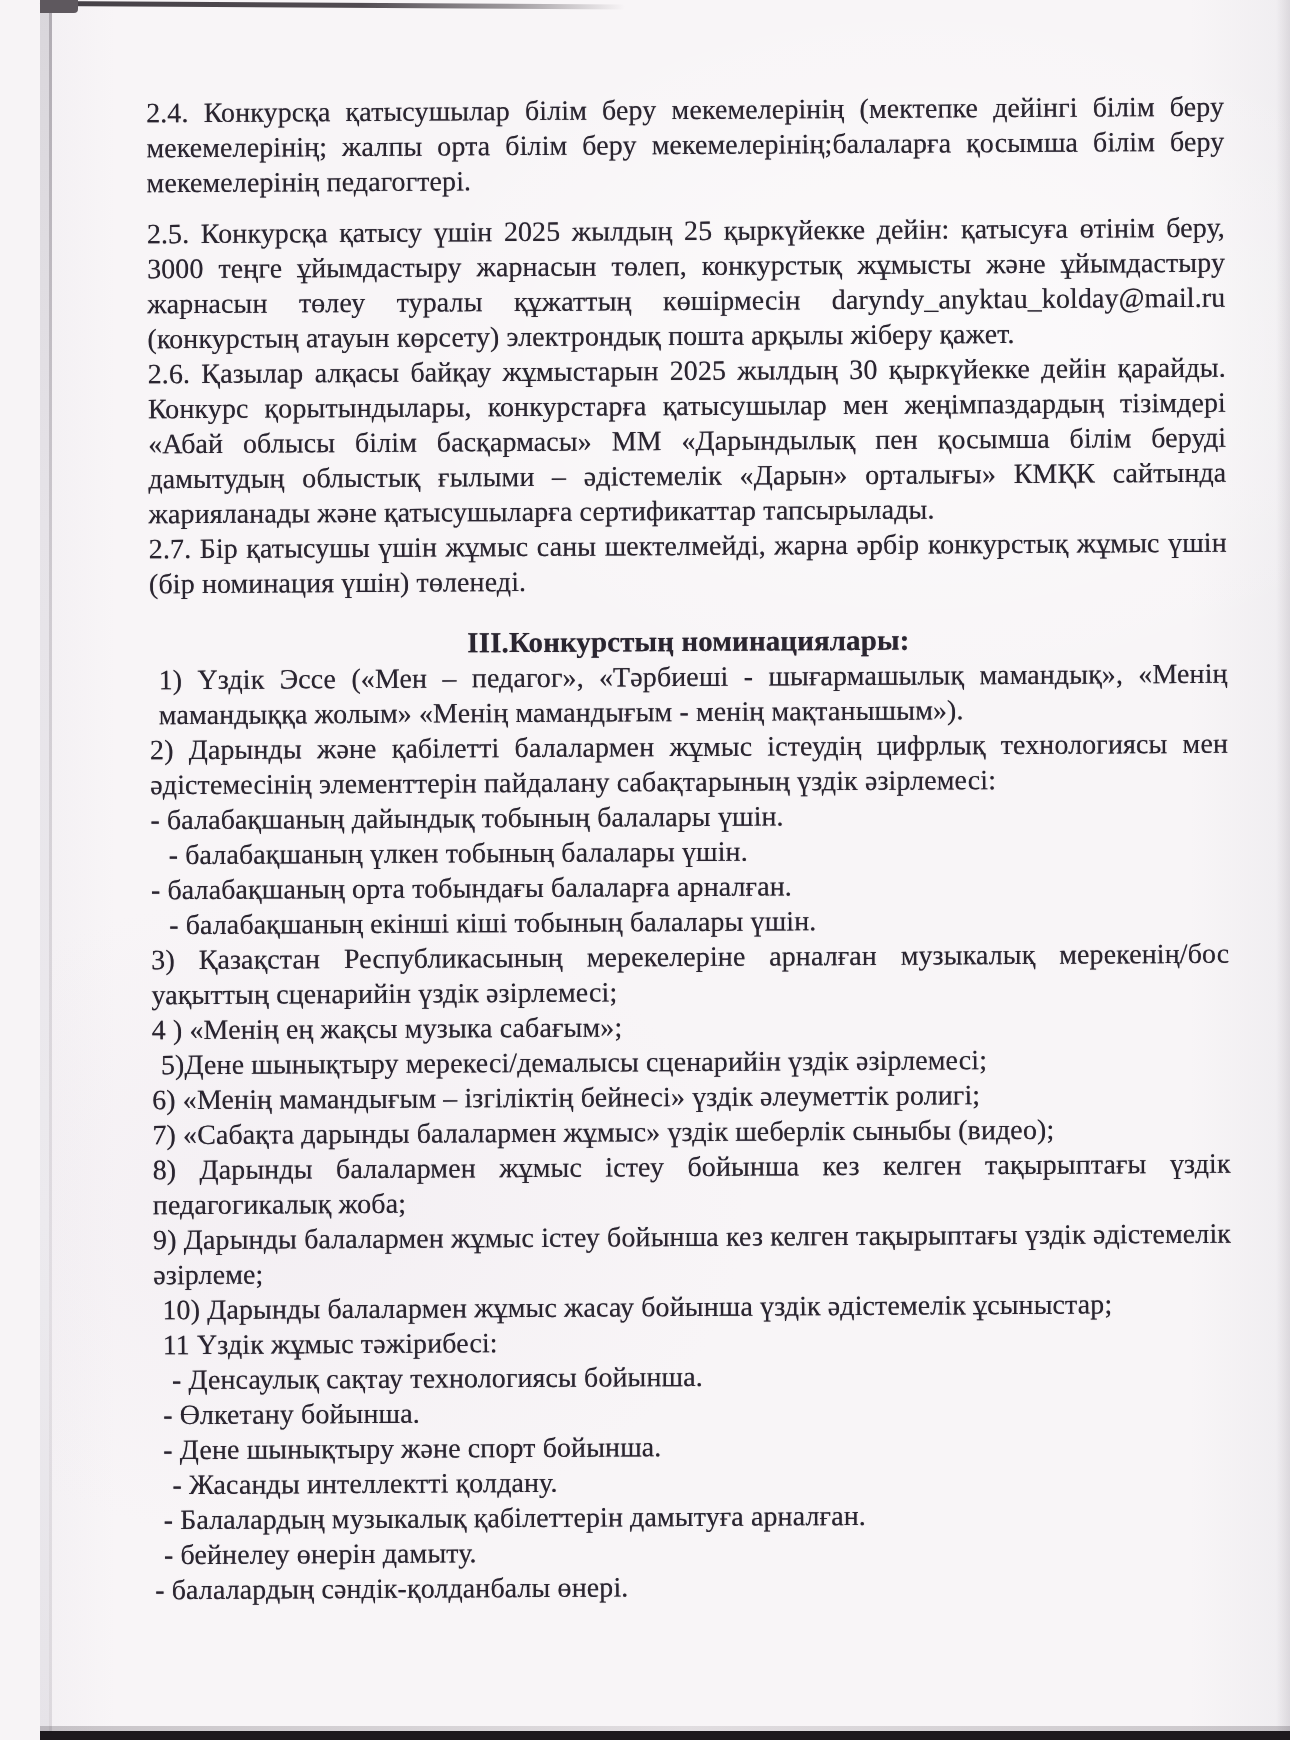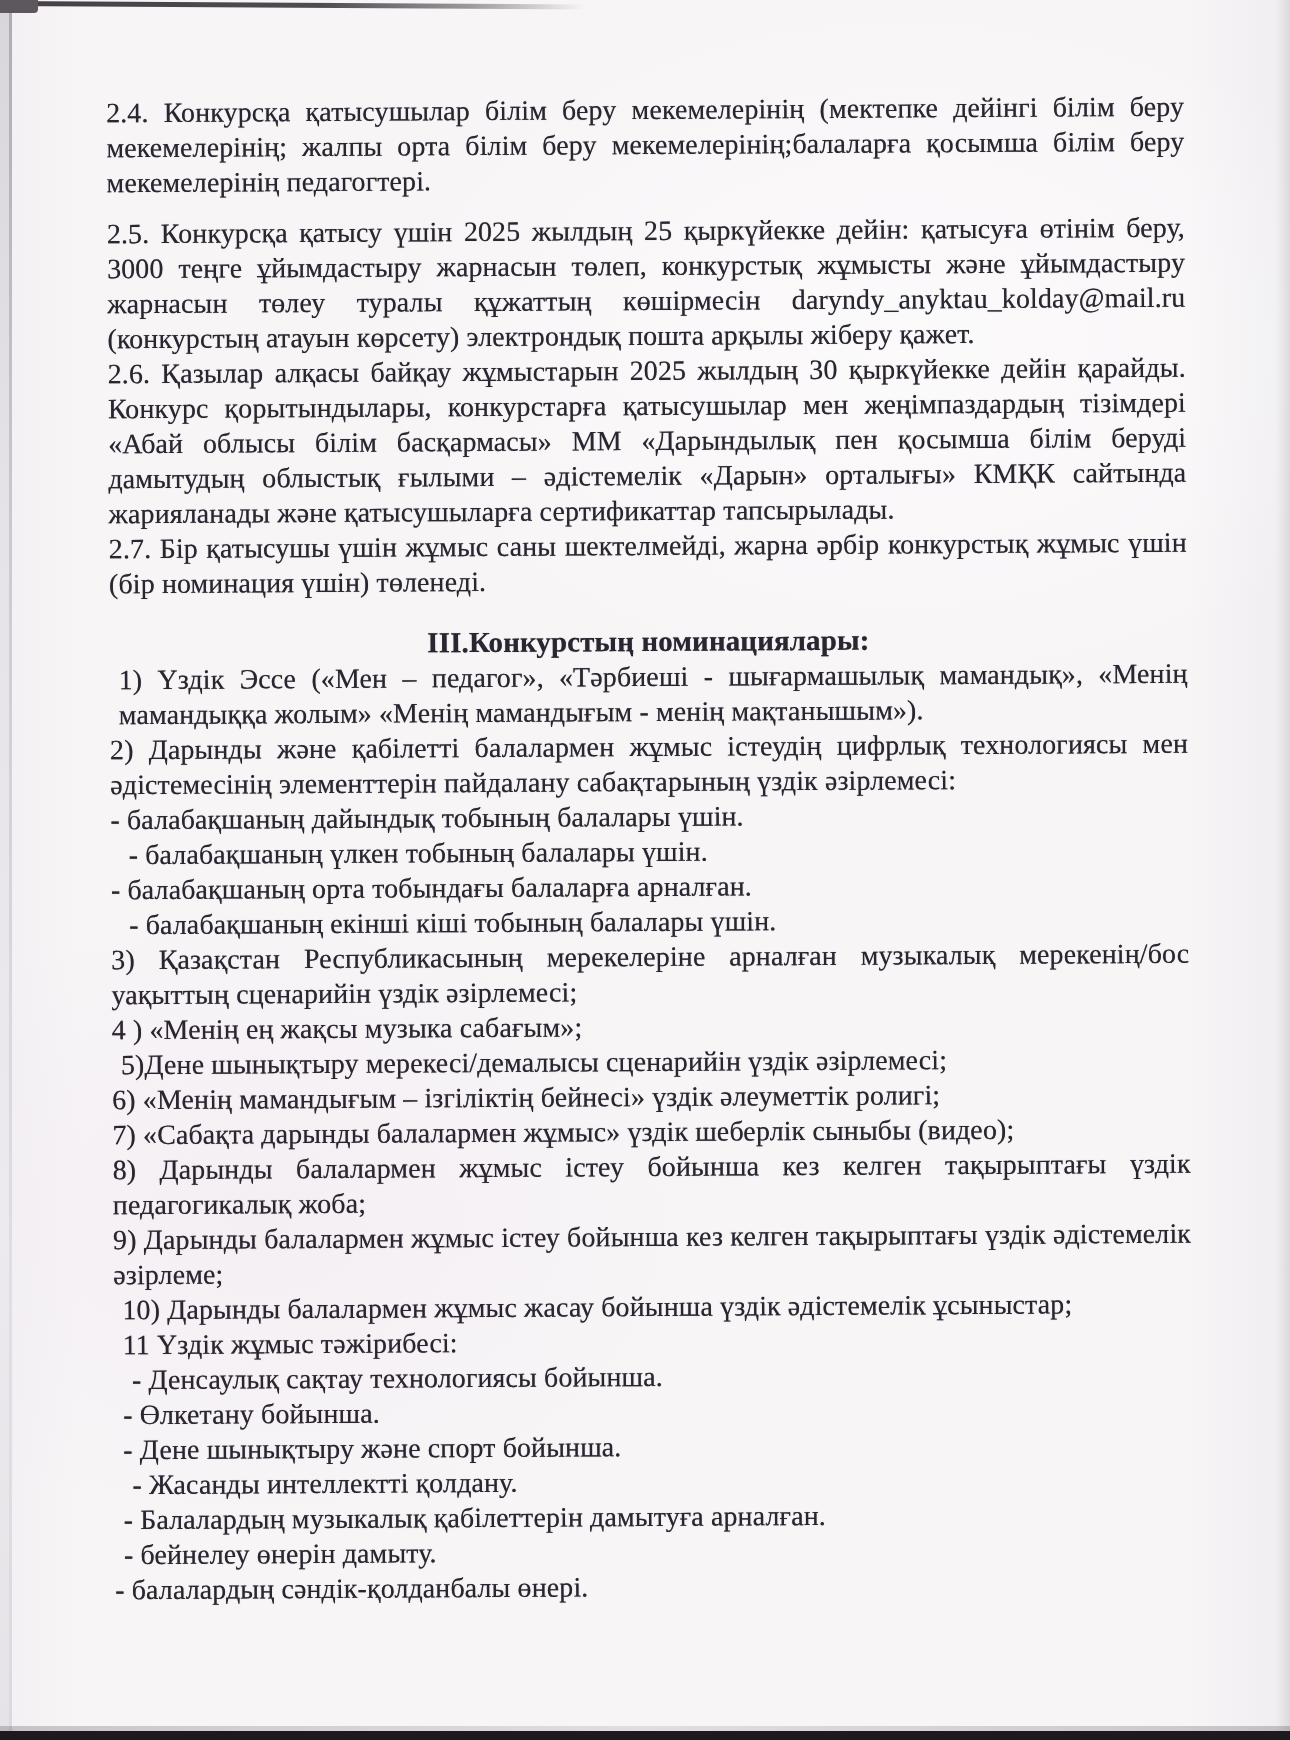--- a/index.html
+++ b/index.html
@@ -8,20 +8,21 @@
     background:#f7f4f6;
     font-family:"Liberation Serif", serif;
   }
   .page{
     position:absolute;inset:0;
     background:
       radial-gradient(900px 600px at 70% 20%, rgba(255,255,255,.55), rgba(255,255,255,0) 60%),
       radial-gradient(700px 500px at 20% 70%, rgba(235,228,236,.35), rgba(235,228,236,0) 65%),
       linear-gradient(to right, #f3f0f3 0%, #f8f5f7 6%, #f8f5f7 92%, #efedf0 100%),
       #f7f4f6;
+    margin-left: 40px;
   }
   
   .edge-left{
     position:absolute;left:0;top:0;width:9px;height:1740px;
     background:linear-gradient(to bottom,#d9d6db 0%,#e6e3e8 30%,#eceaee 70%,#e6e3e8 100%);
   }
   .edge-left-line{
     position:absolute;left:9px;top:0;width:3px;height:1740px;
     background:linear-gradient(to bottom, rgba(120,114,124,.55) 0%, rgba(140,134,144,.35) 35%, rgba(150,144,154,.18) 75%, rgba(150,144,154,.25) 100%);
   }

